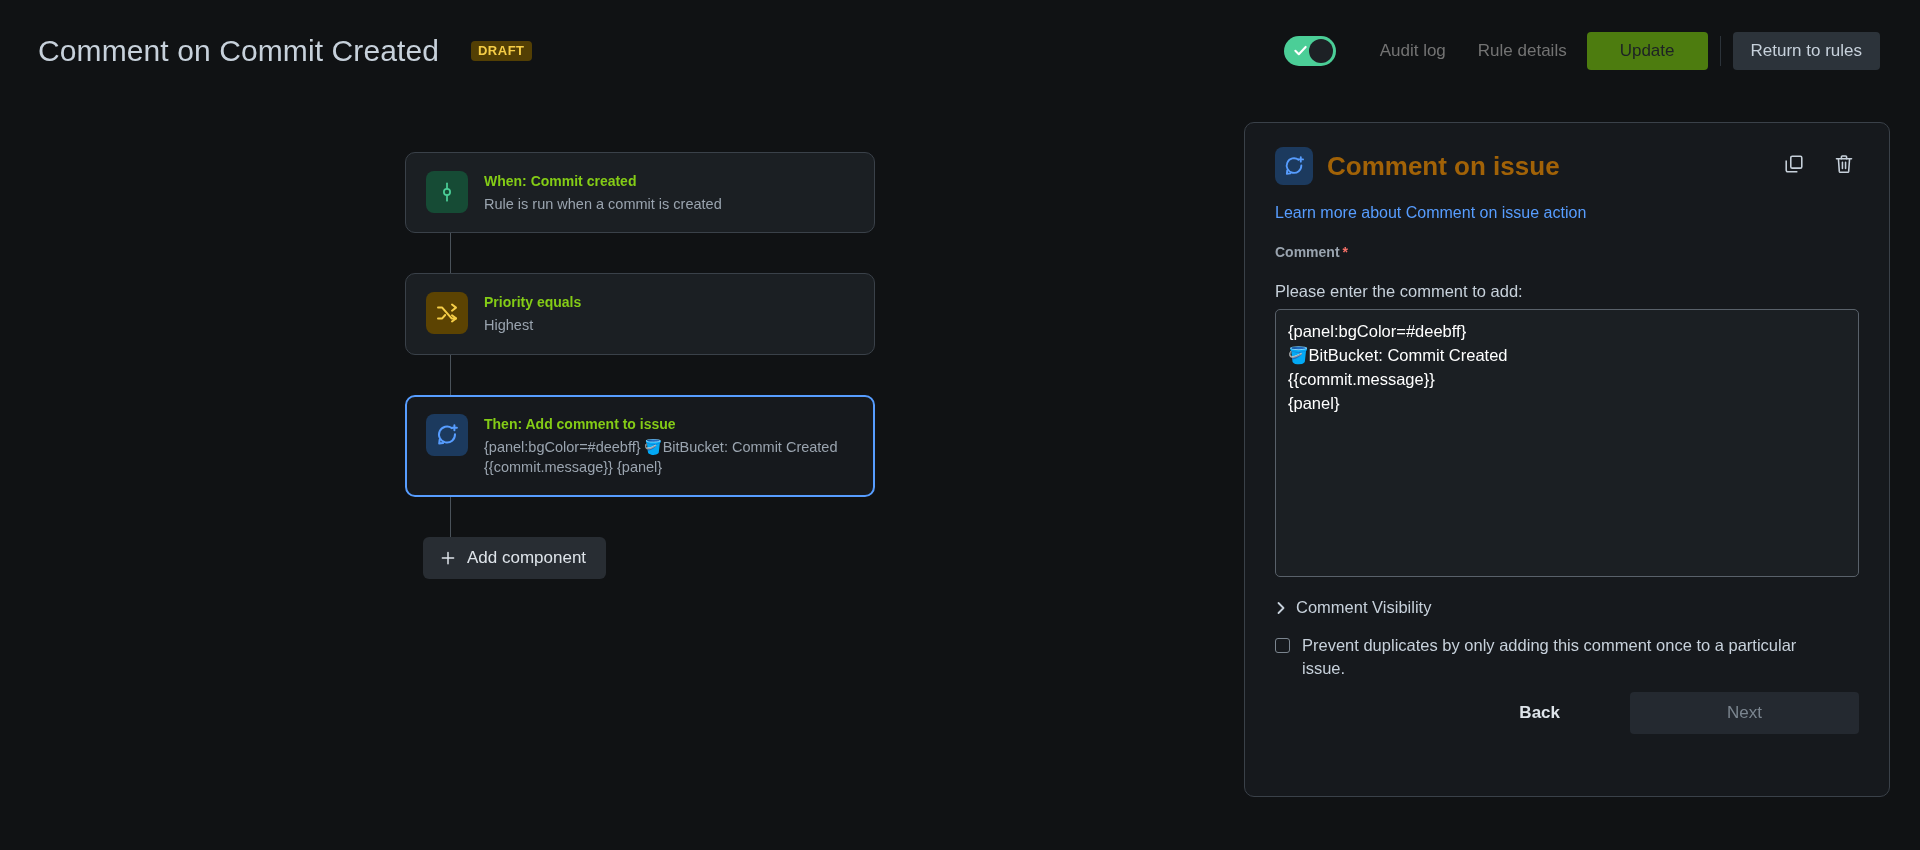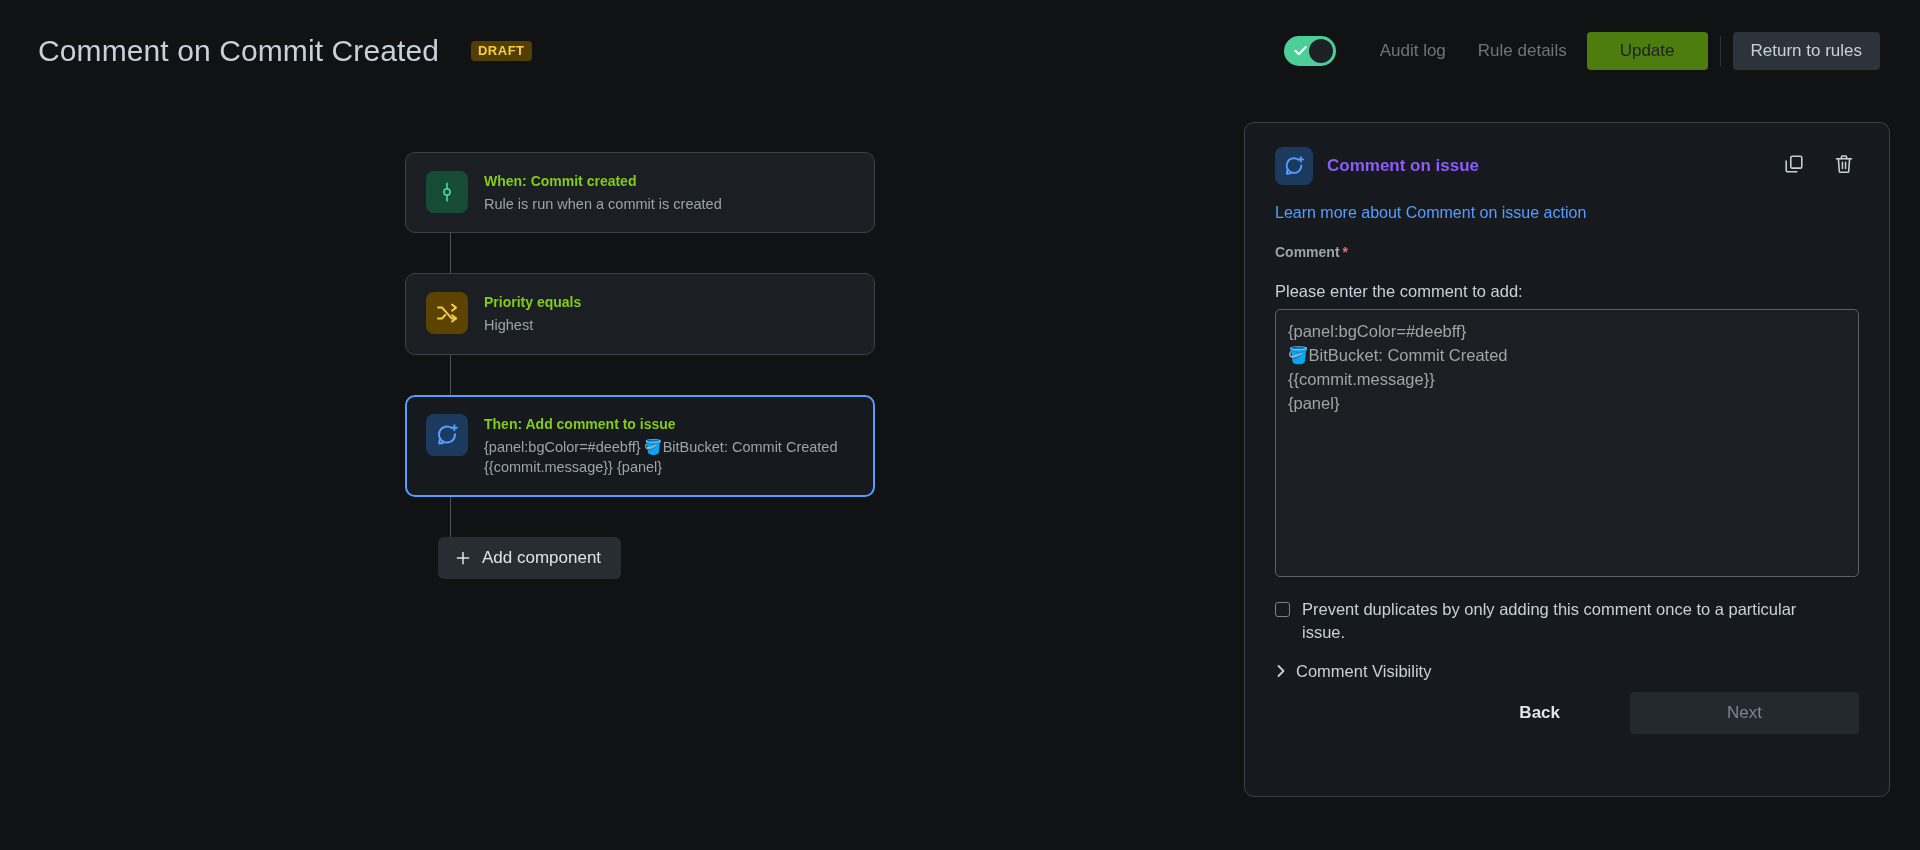--- a/index.html
+++ b/index.html
@@ -96,21 +96,21 @@
     font-size: 14px; color: #84cc16; font-weight: 700; line-height: 1.35;
   }
   .card-sub {
     font-size: 14.5px; color: #9aa4af; line-height: 1.42; margin-top: 3px;
     word-break: break-word;
   }
   .connector {
     width: 1px; height: 40px; background: #4a525a; margin-left: 45px;
   }
   #add-component {
-    margin-left: 33px; margin-top: 0;
+    margin-left: 18px; margin-top: 0;
     background: #282d33; color: #dee4ea; border: none;
     font-size: 17px; padding: 11px 20px 11px 16px; border-radius: 6px;
     display: inline-flex; align-items: center; gap: 10px; cursor: pointer;
   }
 
   
   #side-panel {
     position: absolute; left: 1244px; top: 122px;
     width: 646px; height: 675px;
     background: #16191d;
@@ -118,21 +118,21 @@
     border-radius: 10px;
     padding: 24px 30px 0 30px;
   }
   #panel-head {
     display: flex; align-items: center; gap: 14px; position: relative;
   }
   #panel-icon {
     width: 38px; height: 38px; border-radius: 8px; background: #1c3a5e;
     display: flex; align-items: center; justify-content: center; flex: none;
   }
-  #panel-title { font-size: 17px; font-weight: 700; color: #8b5cf6; }
+  #panel-title { font-size: 26px; font-weight: 700; color: #a16207; }
   #panel-head-actions {
     position: absolute; right: 0; top: 2px; display: flex; gap: 20px;
   }
   .head-icon-btn {
     width: 30px; height: 30px; display: flex; align-items: center;
     justify-content: center; cursor: pointer; border-radius: 4px;
   }
   #learn-more {
     display: block; margin-top: 19px;
     font-size: 16px; color: #579dff; text-decoration: none; cursor: pointer;
@@ -140,21 +140,21 @@
   #please-enter {
     margin-top: 22px; font-size: 16.5px; color: #c7d1db;
   }
   #comment-label {
     margin-top: 22px; font-size: 14px; font-weight: 700; color: #9aa4af;
   }
   #comment-label .req { color: #f87168; margin-left: 3px; }
   #comment-textarea {
     margin-top: 8px; width: 100%; height: 268px;
     background: #1b1f23; border: 1px solid #59616a; border-radius: 5px;
-    color: #a3a3a3; font-family: "Liberation Sans", sans-serif;
+    color: #ffffff; font-family: "Liberation Sans", sans-serif;
     font-size: 16.5px; line-height: 1.45; padding: 10px 12px;
     resize: none; outline: none; white-space: pre;
   }
   #prevent-row {
     margin-top: 17px; display: flex; gap: 12px; align-items: flex-start;
   }
   .checkbox {
     width: 15px; height: 15px; border: 1px solid #7b858f; border-radius: 3px;
     flex: none; margin-top: 4px; cursor: pointer; background: transparent;
   }
@@ -306,29 +306,29 @@
     <span>Comment</span><span class="req">*</span>
   </div>
 
   <div id="please-enter">Please enter the comment to add:</div>
 
   <textarea id="comment-textarea" spellcheck="false" style="">{panel:bgColor=#deebff}
 🪣BitBucket: Commit Created
 {{commit.message}}
 {panel}</textarea>
 
-  <div id="prevent-row">
-    <div class="checkbox"></div>
-    <div id="prevent-text">Prevent duplicates by only adding this comment once to a particular issue.</div>
-  </div>
-
   <div id="comment-visibility">
     <svg width="12" height="14" viewBox="0 0 12 14">
       <path d="M3.5 2 L8.5 7 L3.5 12" stroke="#c7d1db" stroke-width="1.8" fill="none" stroke-linecap="round" stroke-linejoin="round"></path>
     </svg>
     <span class="lbl">Comment Visibility</span>
   </div>
 
+  <div id="prevent-row">
+    <div class="checkbox"></div>
+    <div id="prevent-text">Prevent duplicates by only adding this comment once to a particular issue.</div>
+  </div>
+
   <div id="panel-footer">
     <button id="back-button">Back</button>
     <button id="next-button">Next</button>
   </div>
 </div>
 
 </body></html>

